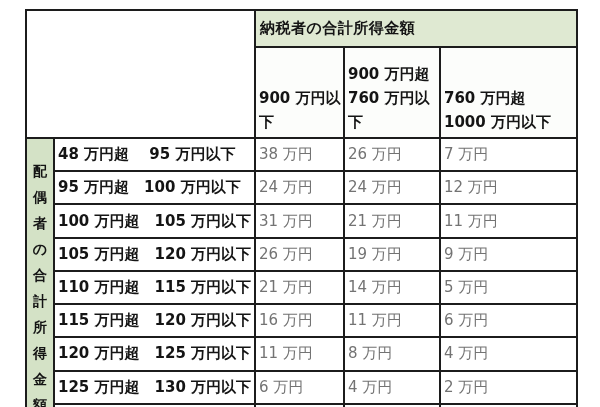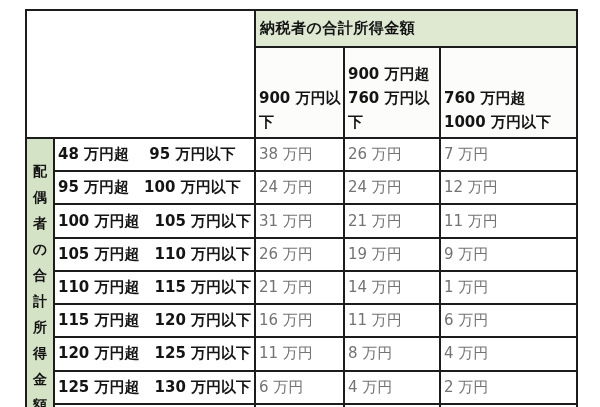--- a/index.html
+++ b/index.html
@@ -118,30 +118,30 @@
         <td class="val">24 万円</td>
         <td class="val">12 万円</td>
       </tr>
       <tr class="r-data">
         <td class="range">100 万円超　105 万円以下</td>
         <td class="val">31 万円</td>
         <td class="val">21 万円</td>
         <td class="val">11 万円</td>
       </tr>
       <tr class="r-data">
-        <td class="range">105 万円超　110 万円以下</td>
+        <td class="range">105 万円超　120 万円以下</td>
         <td class="val">26 万円</td>
         <td class="val">19 万円</td>
         <td class="val">9 万円</td>
       </tr>
       <tr class="r-data">
         <td class="range">110 万円超　115 万円以下</td>
         <td class="val">21 万円</td>
         <td class="val">14 万円</td>
-        <td class="val">1 万円</td>
+        <td class="val">5 万円</td>
       </tr>
       <tr class="r-data">
         <td class="range">115 万円超　120 万円以下</td>
         <td class="val">16 万円</td>
         <td class="val">11 万円</td>
         <td class="val">6 万円</td>
       </tr>
       <tr class="r-data">
         <td class="range">120 万円超　125 万円以下</td>
         <td class="val">11 万円</td>

